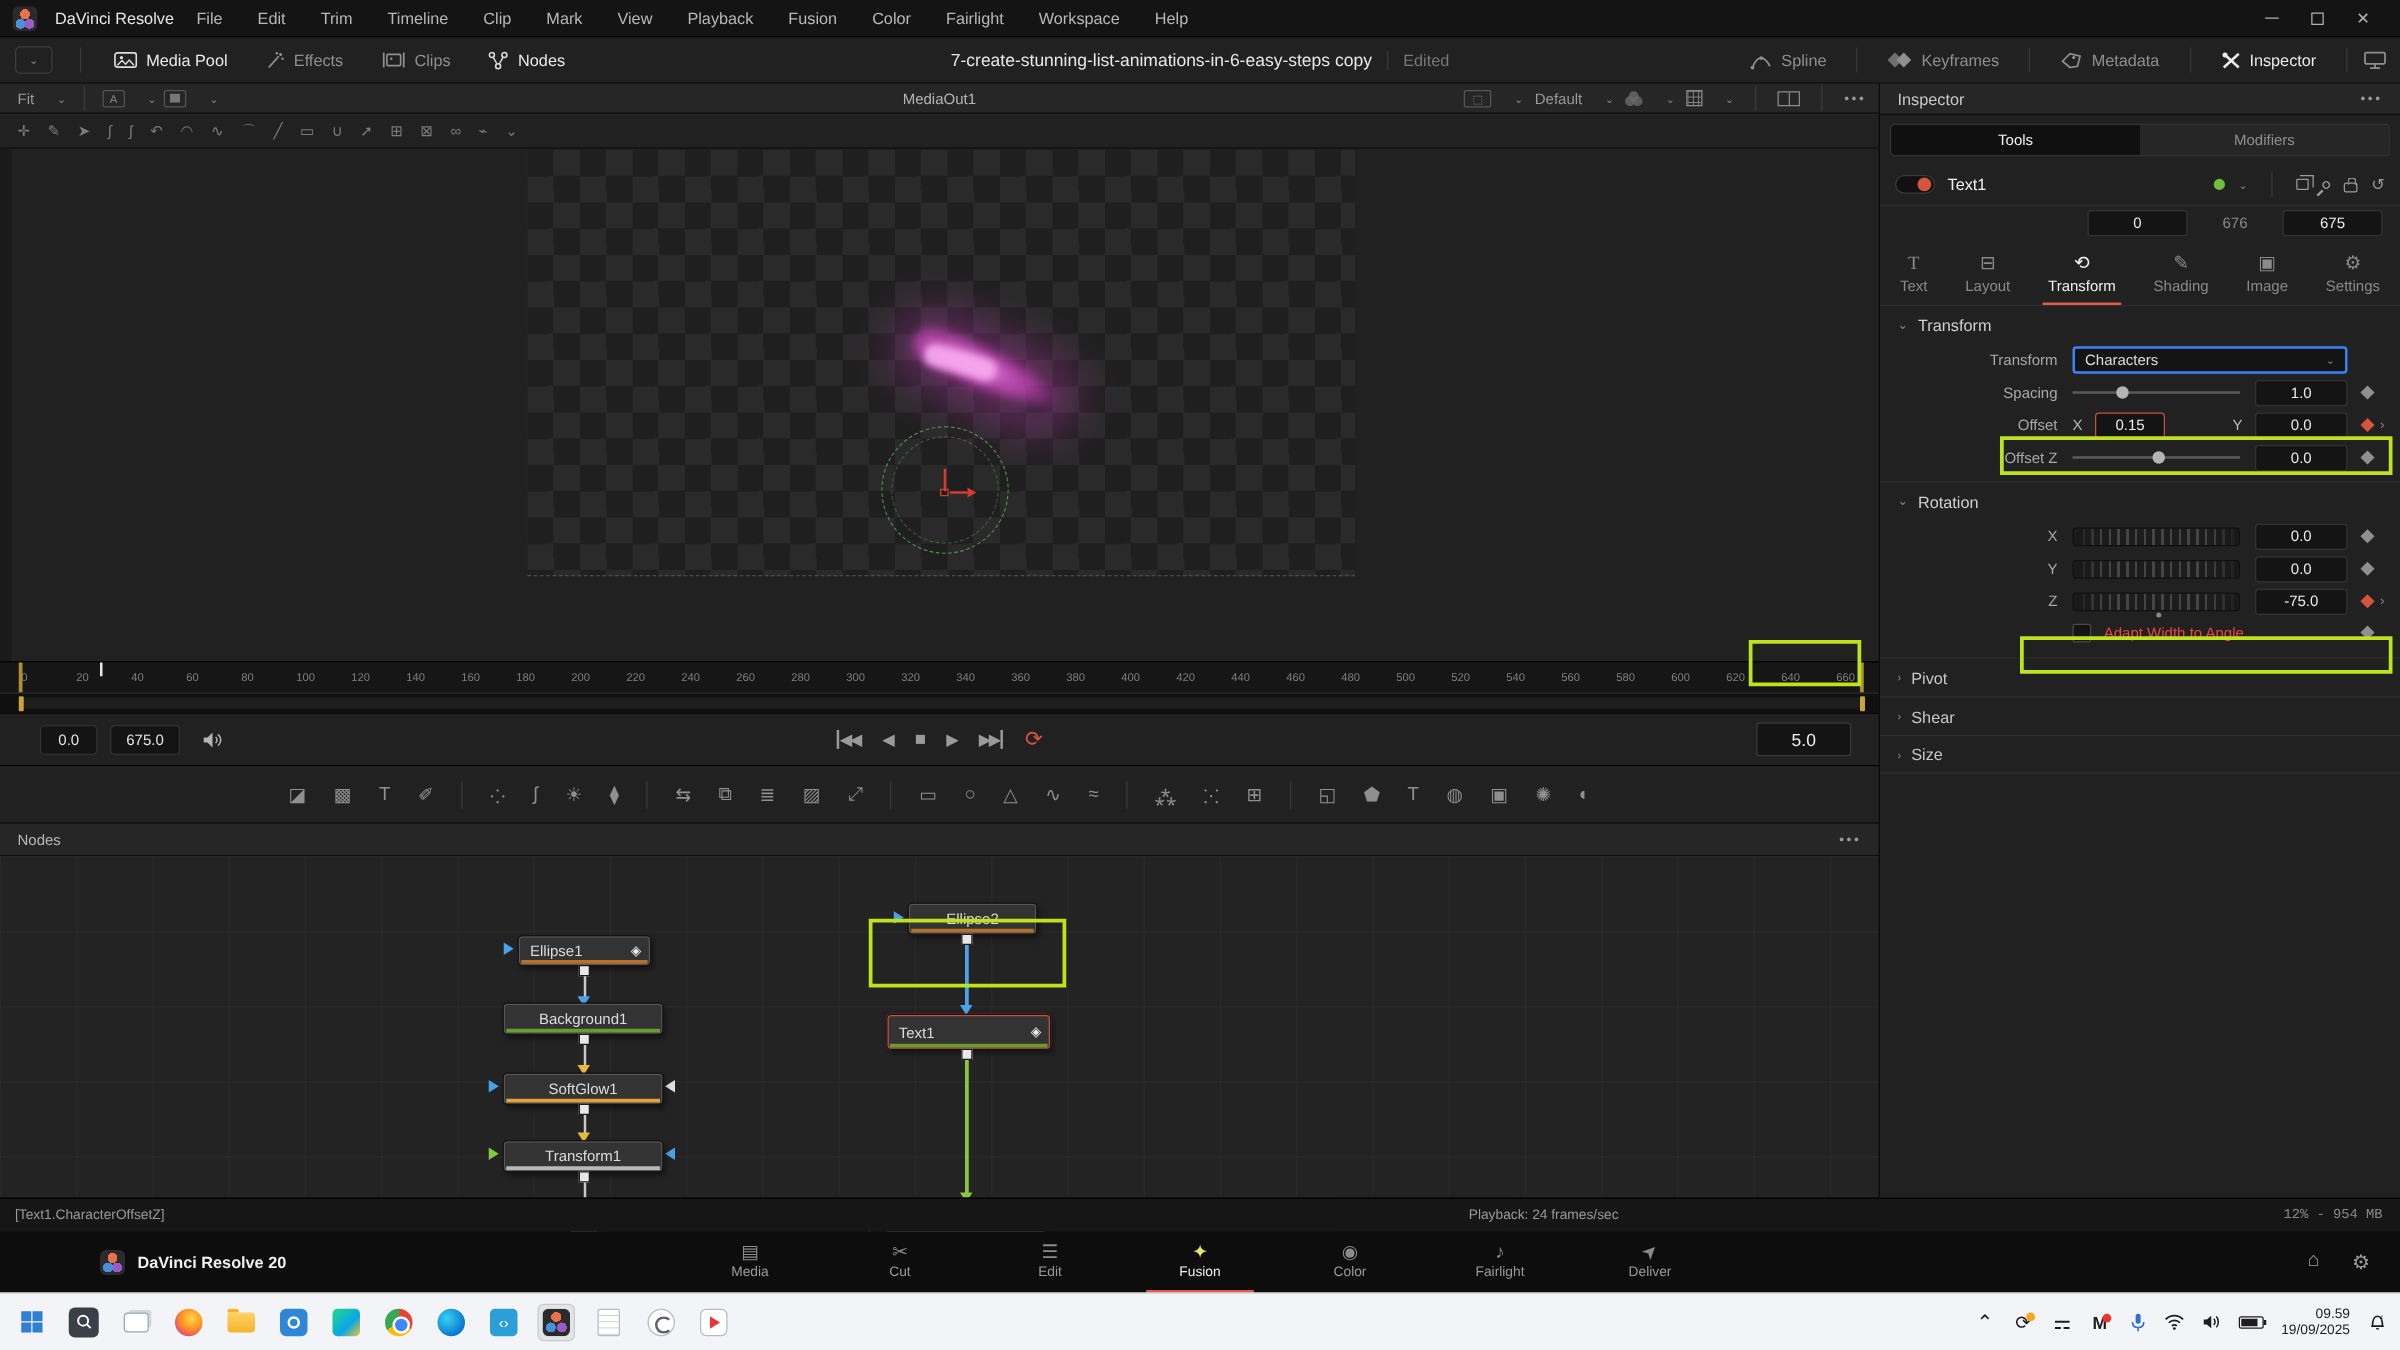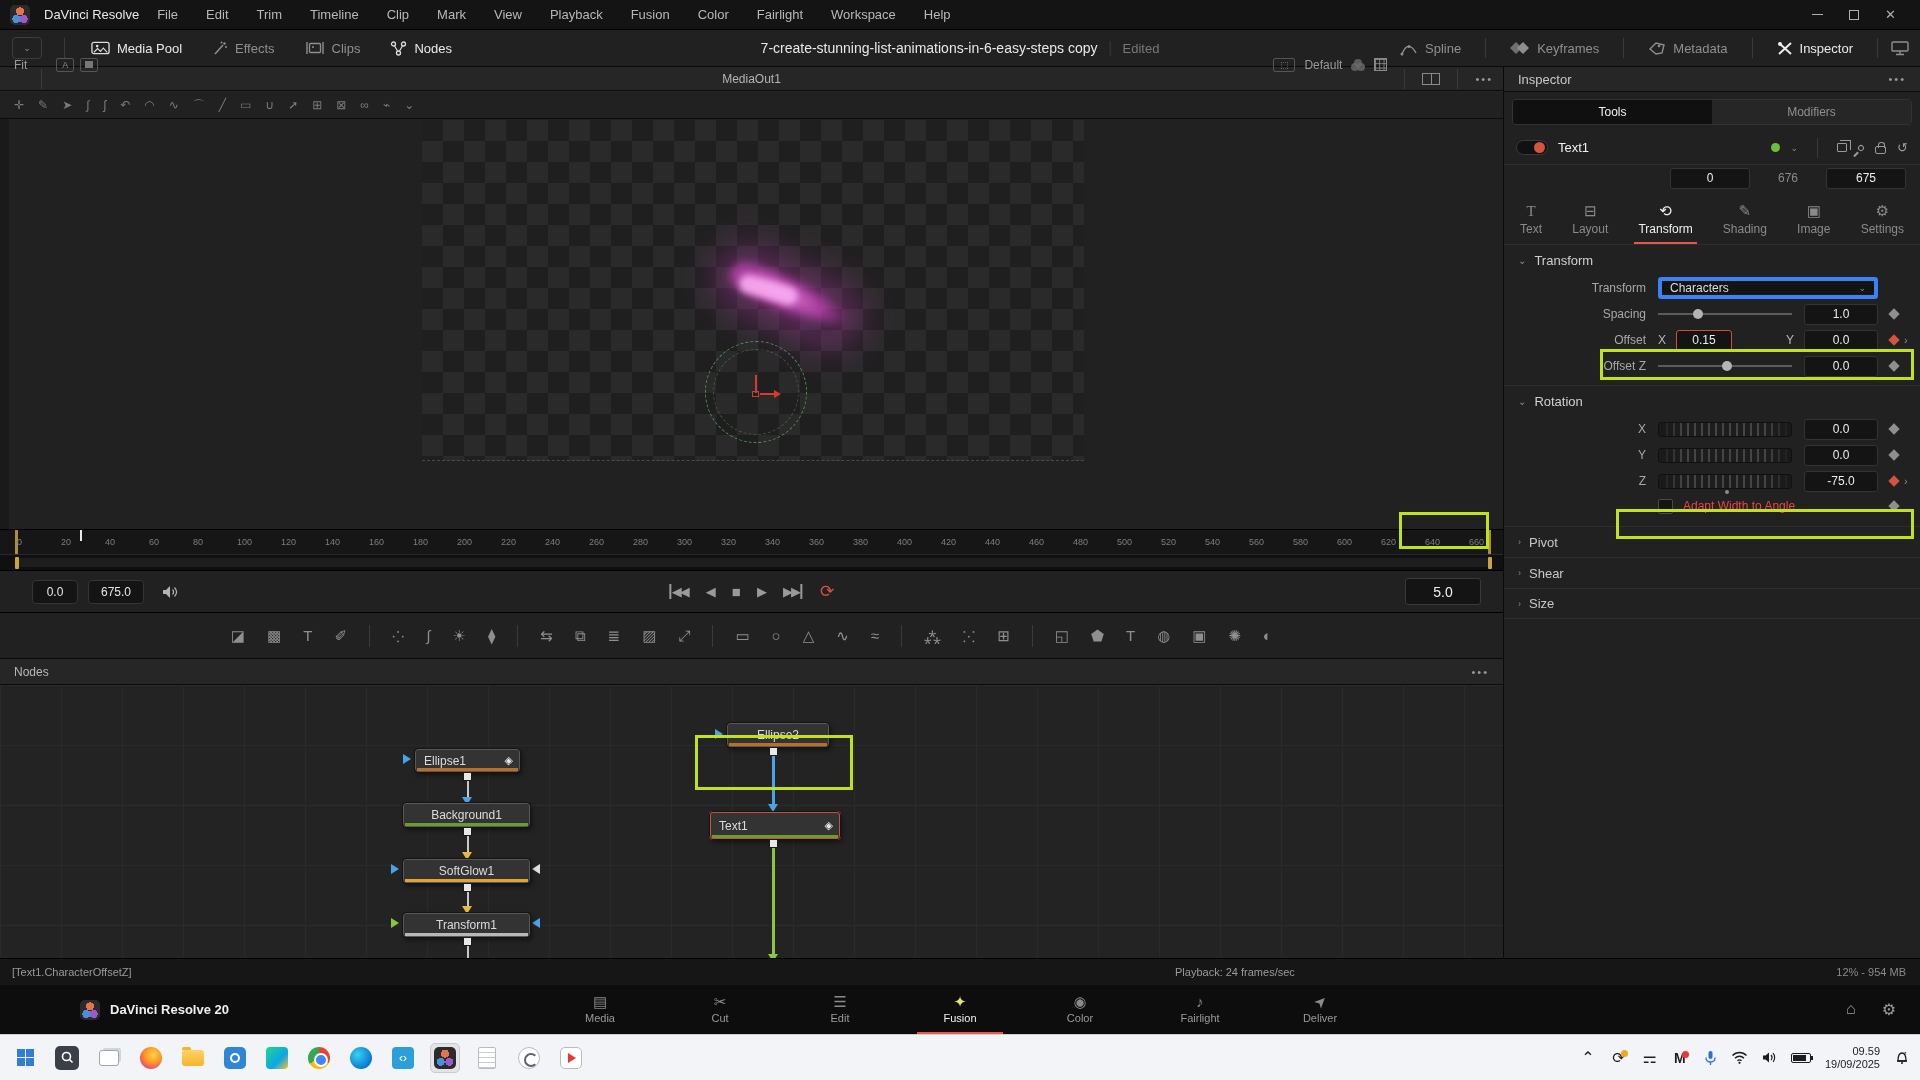--- a/index.html
+++ b/index.html
@@ -32,21 +32,21 @@
   .vsep { width:1px; height:20px; background:#3a3a3a; margin:0 8px; }
   .title-wrap { position:absolute; left:50%; transform:translateX(-50%); display:flex; gap:12px; align-items:center; }
   .doc-title { color:#e8e8e8; font-size:14px; }
   .doc-edited { color:#787878; font-size:13px; border-left:1px solid #3a3a3a; padding-left:12px; }
   .tb-right { margin-left:auto; display:flex; align-items:center; gap:4px; padding-right:10px; }
 
   
   .leftcol { position:absolute; left:0; top:67px; width:1503px; height:891px; background:#242424; }
   .vheader { position:absolute; left:0; top:0; width:100%; height:24px; background:#262626; border-bottom:1px solid #0c0c0c; display:flex; align-items:center; font-size:12px; color:#9a9a9a; }
   .vh-left { display:flex; align-items:center; gap:6px; padding-left:14px; }
-  .vh-chip { display:flex; align-items:center; gap:18px;flex-direction:column; }
+  .vh-chip { display:flex; align-items:center; gap:18px; }
   .vh-box { width:18px; height:14px; border:1px solid #555; border-radius:2px; display:flex; align-items:center; justify-content:center; font-size:9px; color:#8a8a8a; }
   .vh-box .fill { width:8px; height:7px; background:#777; }
   .chev { font-size:9px; color:#8a8a8a; }
   .vh-title { position:absolute; left:50%; transform:translateX(-50%); color:#b4b4b4; font-size:12px; }
   .vh-right { margin-left:auto; display:flex; align-items:center; gap:9px; padding-right:10px; }
   .rgb-ic { width:14px; height:12px; position:relative; }
   .rgb-ic i { position:absolute; width:8px; height:8px; border-radius:50%; background:#6a6a6a; opacity:.8; }
   .grid-ic { width:13px; height:13px; background:
       linear-gradient(#8a8a8a 1px, transparent 1px) 0 0/4.3px 4.3px,
       linear-gradient(90deg,#8a8a8a 1px, transparent 1px) 0 0/4.3px 4.3px; border:1px solid #8a8a8a; }
@@ -120,21 +120,21 @@
   .tri.dy { border-left:5px solid transparent; border-right:5px solid transparent; border-top:8px solid #e8b93d; }
   .tri.dg { border-left:5px solid transparent; border-right:5px solid transparent; border-top:8px solid #8ac63f; }
   .tri.u  { border-left:5px solid transparent; border-right:5px solid transparent; border-bottom:8px solid #4aa3e8; }
   .router { position:absolute; left:457px; top:287px; width:20px; height:20px; background:#9a9a9a; border:1px solid #cfcfcf; border-radius:5px; }
   .badge2 { position:absolute; left:1078px; top:303px; width:24px; height:13px; background:#141414; border:1px solid #3a3a3a; border-radius:3px; display:flex; align-items:center; justify-content:center; gap:3px; }
   .badge2 i { width:5px; height:5px; border-radius:50%; }
 
   .statusbar { position:absolute; left:0; top:958px; width:1920px; height:27px; background:#161616; border-top:1px solid #000; font-size:11px; color:#9a9a9a; display:flex; align-items:center; }
   .st-hint { padding-left:12px; }
   .st-play { position:absolute; left:1175px; }
-  .st-mem { margin-left:auto; padding-right:14px; color:#8a8a8a; }
+  .st-mem { margin-left:auto; padding-right:14px; color:#8a8a8a;font-family:Liberation Mono, monospace; }
 
   
   .inspector { position:absolute; left:1503px; top:67px; width:417px; height:891px; background:#212121; border-left:1px solid #0a0a0a; }
   .ins-h { height:25px; display:flex; align-items:center; font-size:13px; color:#c8c8c8; padding:0 14px; background:#262626; border-bottom:1px solid #0c0c0c; }
   .ins-h .dots { margin-left:auto; }
   .ins-tabs { display:flex; margin:7px 8px 6px 8px; border:1px solid #333; border-radius:4px; overflow:hidden; height:26px; }
   .ins-tab { flex:1; display:flex; align-items:center; justify-content:center; font-size:12px; color:#8f8f8f; background:#262626; }
   .ins-tab.active { background:#101010; color:#f0f0f0; }
   .nrow { display:flex; align-items:center; height:33px; padding:0 12px; gap:10px; }
   .toggle { width:32px; height:15px; border-radius:8px; background:#111; border:1px solid #3a3a3a; position:relative; }
@@ -160,21 +160,21 @@
   .gv-out { width:80px; }
   .bigtabs { display:flex; justify-content:space-between; padding:8px 12px 0 12px; height:50px; border-bottom:1px solid #2e2e2e; }
   .bigtab { display:flex; flex-direction:column; align-items:center; gap:3px; font-size:12px; color:#8a8a8a; padding:0 4px 6px 4px; }
   .bigtab .tic { font-size:15px; line-height:16px; }
   .bigtab.active { color:#f0f0f0; border-bottom:2px solid #e05a4e; }
   .sec-h { display:flex; align-items:center; gap:8px; height:30px; padding-left:14px; color:#d0d0d0; font-size:13px; }
   .sec-h .chev { font-size:10px; }
   .irow { display:flex; align-items:center; height:26px; padding:0 8px 0 14px; position:relative; }
   .ilabel { width:140px; text-align:right; color:#a8a8a8; font-size:12px; padding-right:12px; white-space:nowrap; }
   .ctrl { flex:1; display:flex; align-items:center; }
-  .ddown { flex:1; height:22px; background:#141414; border:4px solid #3b82f6; border-radius:3px; display:flex; align-items:center; padding:0 8px; color:#dcdcdc; font-size:12px; }
+  .ddown { flex:1; height:22px; background:#141414; border:2px solid #3b82f6; border-radius:3px; display:flex; align-items:center; padding:0 8px; color:#dcdcdc; font-size:12px; }
   .ddown .chev { margin-left:auto; }
   .slider { flex:1; height:2px; background:#5a5a5a; position:relative; margin-right:12px; }
   .sknob { position:absolute; top:-4px; width:10px; height:10px; border-radius:50%; background:#b4b4b4; }
   .val { width:74px; height:21px; background:#141414; border:1px solid #333; border-radius:3px; color:#ececec; font-size:12px; display:flex; align-items:center; justify-content:center; flex:none; }
   .val.red { border:1px solid #c94f3f; width:56px; }
   .dia { width:8px; height:8px; background:#8f8f8f; transform:rotate(45deg); margin-left:12px; flex:none; }
   .dia.red { background:#d4543e; }
   .exp { color:#8a8a8a; font-size:11px; margin-left:6px; width:8px; }
   .axl { width:10px; color:#b8b8b8; font-size:12px; margin-right:8px; }
   .dial { flex:1; height:15px; border-radius:3px; margin-right:12px; background:

